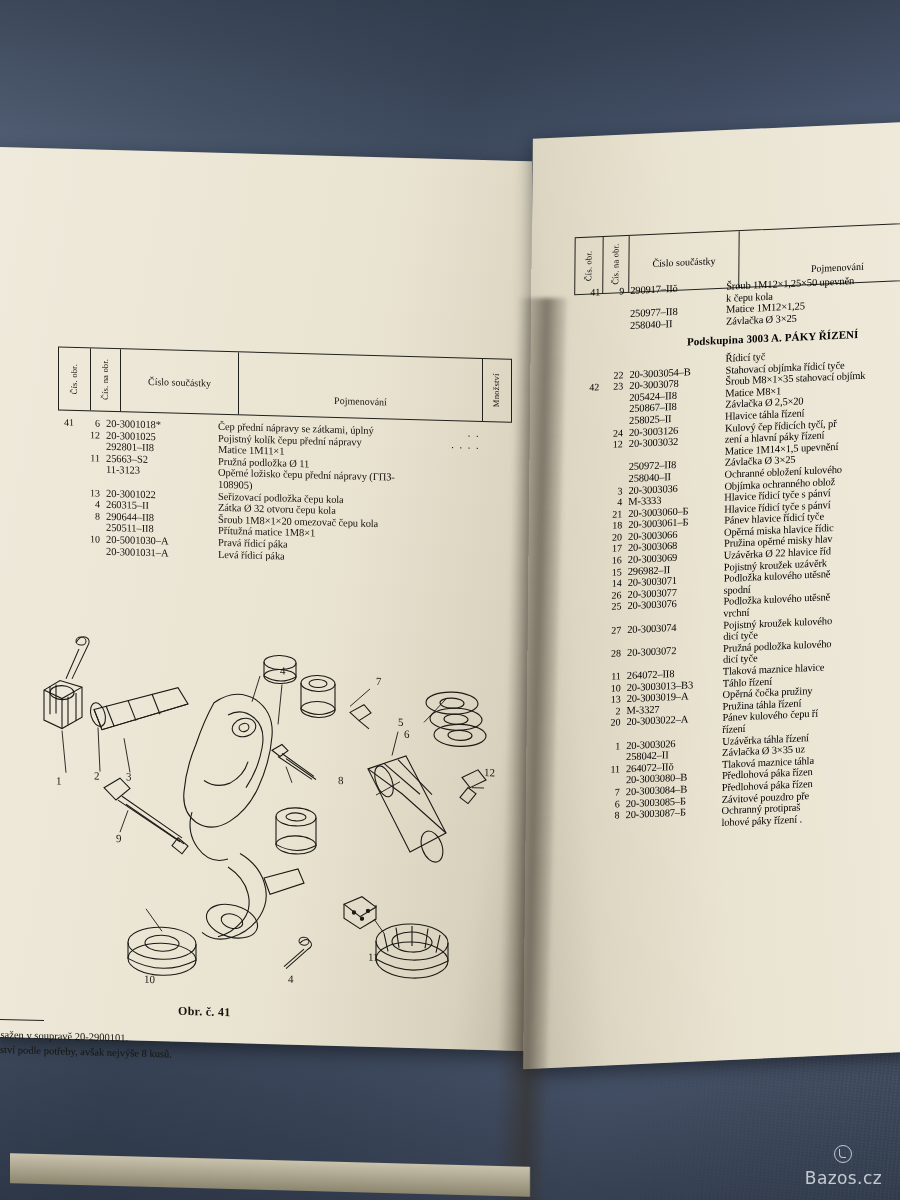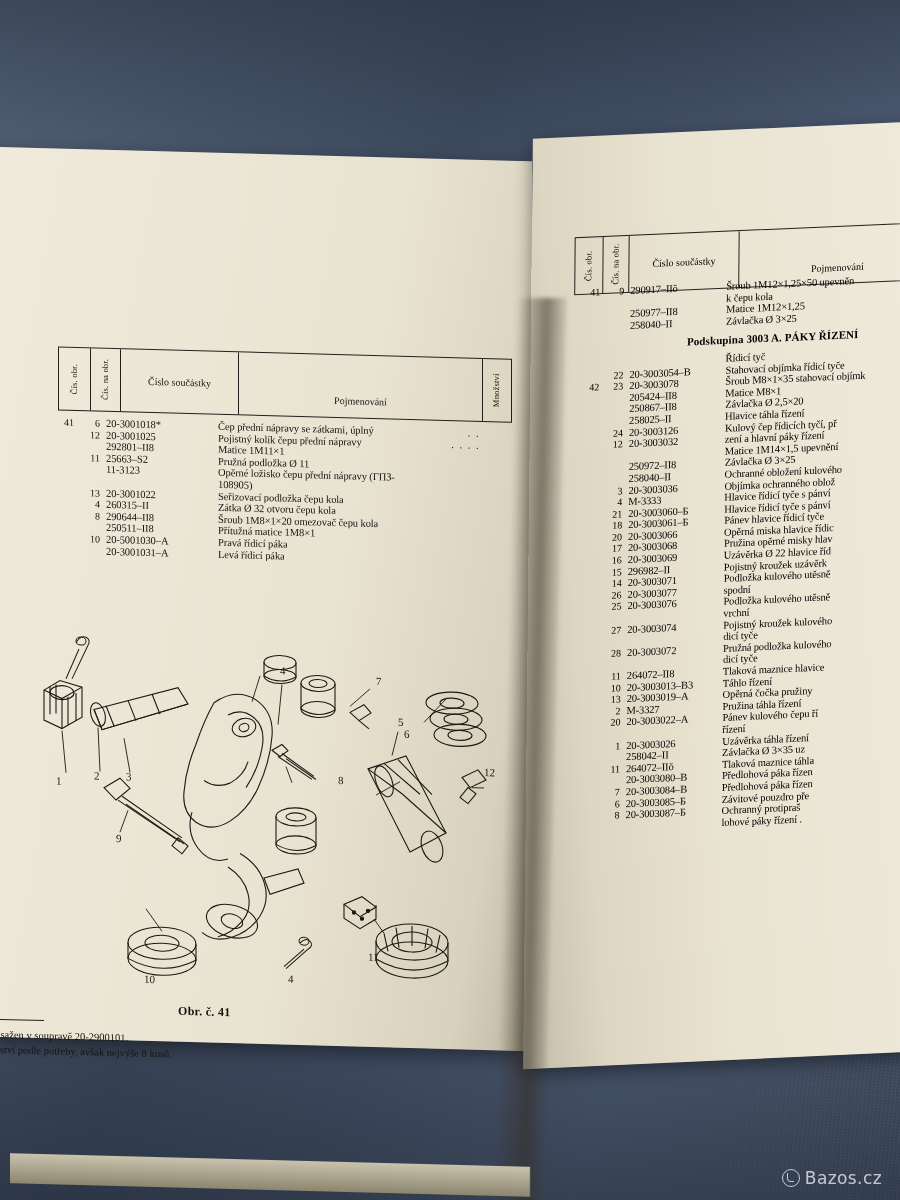--- a/index.html
+++ b/index.html
@@ -220,20 +220,21 @@
     position: absolute;
     right: 18px;
     bottom: 12px;
     color: rgba(235,238,245,0.78);
     font-family: "DejaVu Sans", sans-serif;
     font-size: 17px;
     letter-spacing: 0.4px;
     display: flex;
     align-items: center;
     gap: 5px;
+    flex-direction: column;
   }
   .wm-mark {
     display: inline-block;
     width: 16px; height: 16px;
     border: 1.6px solid rgba(235,238,245,0.78);
     border-radius: 50%;
     position: relative;
   }
   .wm-mark::after {
     content: "";

